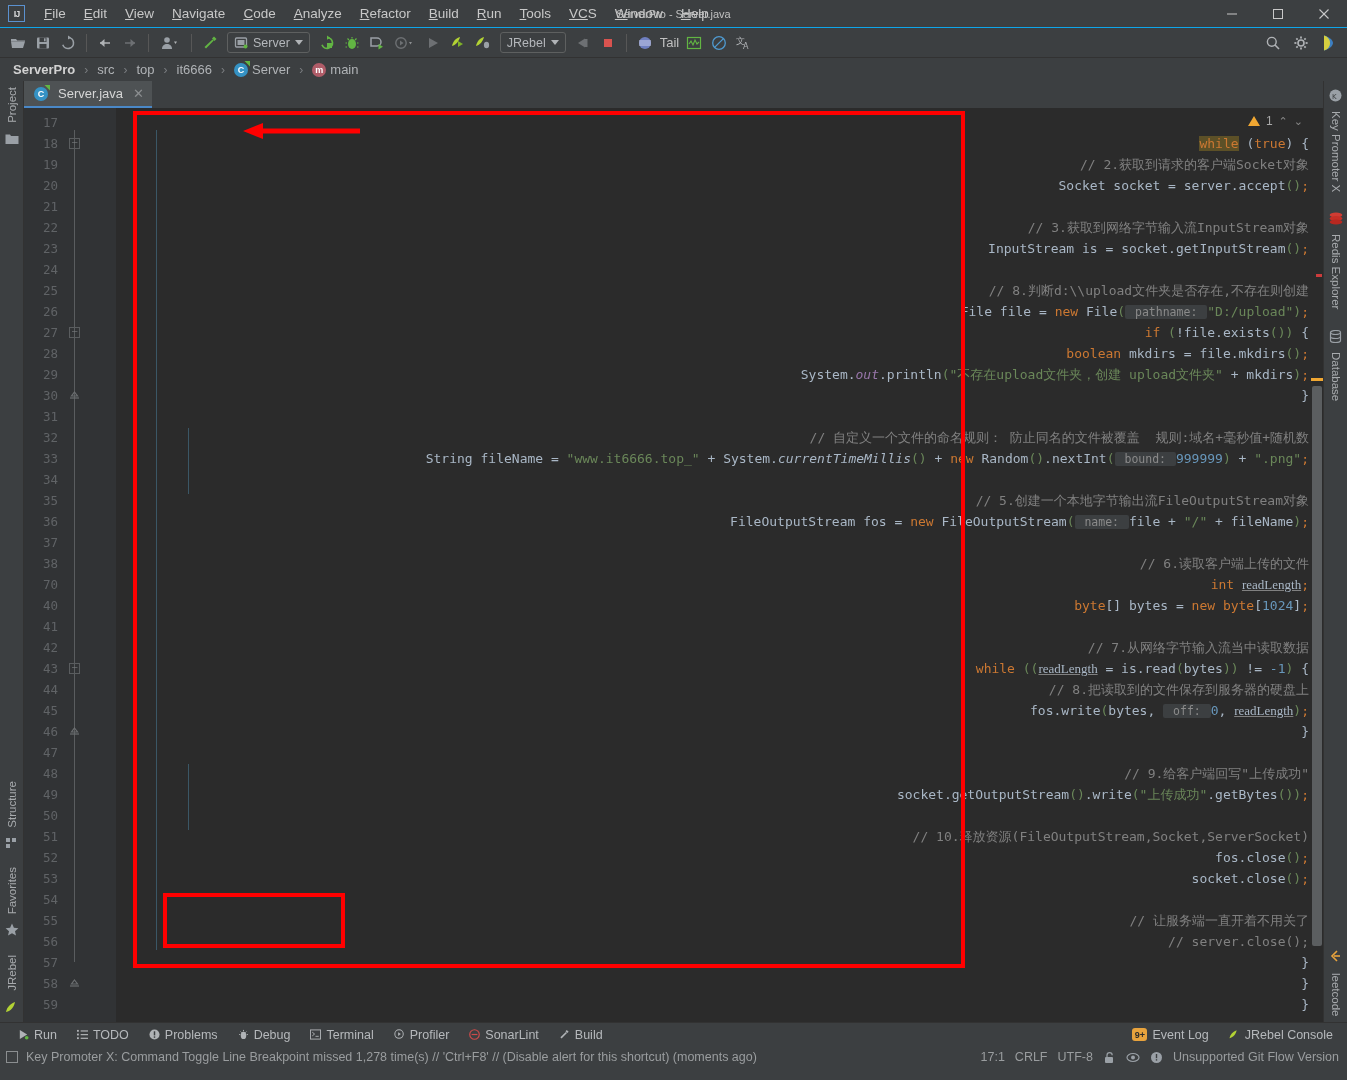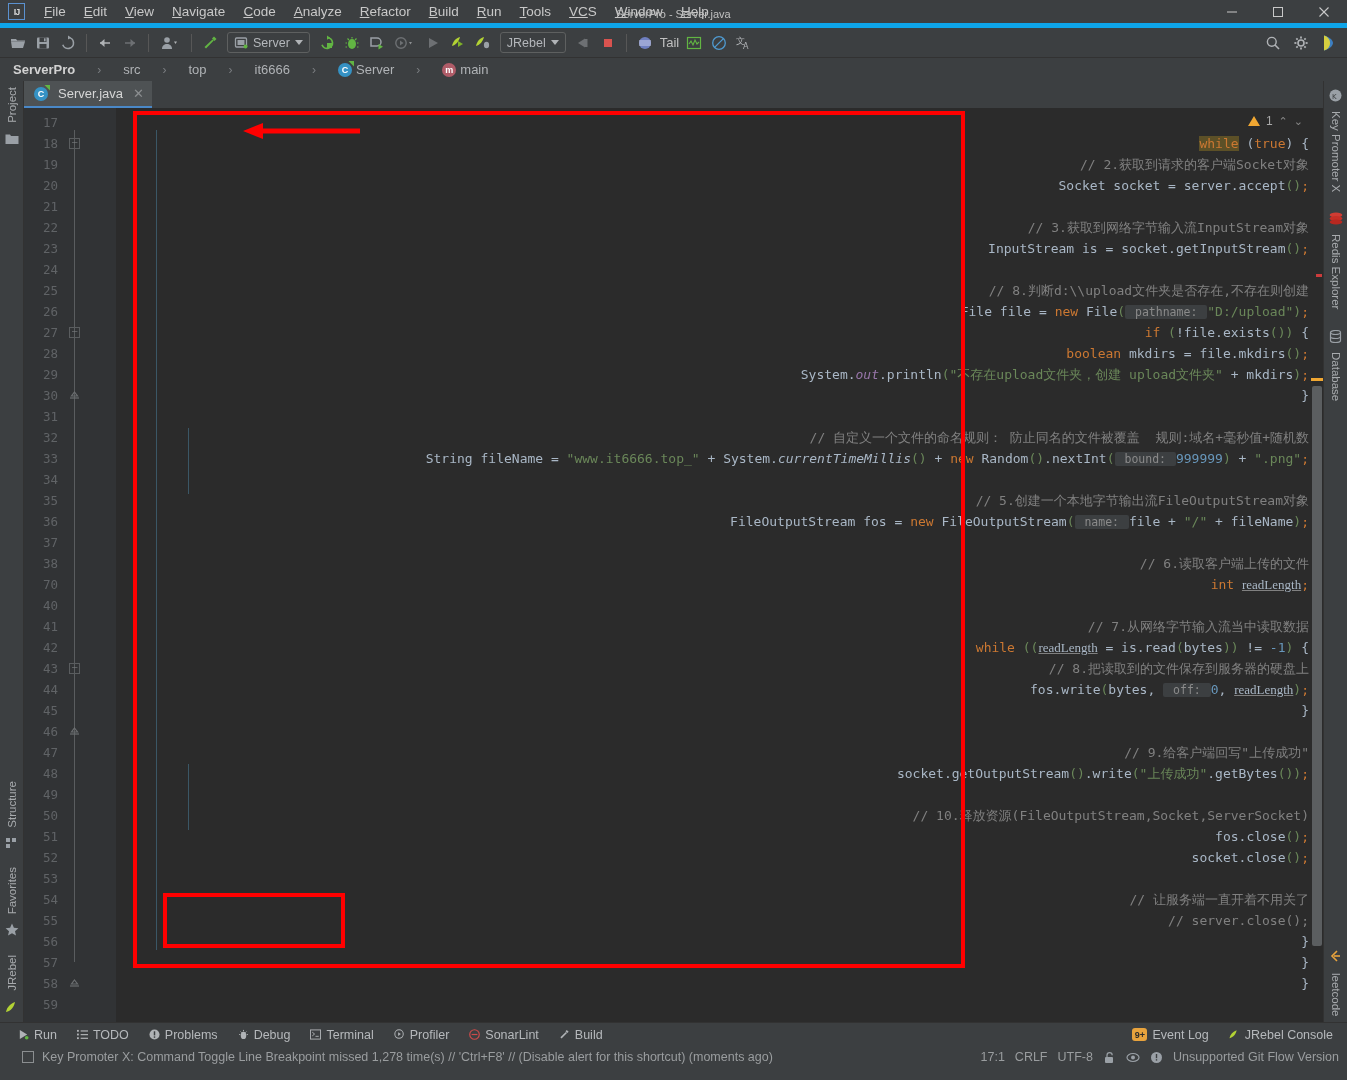--- a/index.html
+++ b/index.html
@@ -9,21 +9,21 @@
     font-family: "Liberation Sans", sans-serif;
     overflow: hidden;
     color: #bbbbbb;
   }
   #app { position: relative; width: 1347px; height: 1080px; }
 
   
   .titlebar {
     height: 28px; background: #3c3f41;
     display: flex; align-items: center;
-    border-bottom: 5px solid #0ea5e9;
+    border-bottom: 1px solid #0ea5e9;
     position: relative;
   }
   .ij-logo {
     width: 17px; height: 17px; margin-left: 8px; margin-right: 10px;
     background: #3c3f41; border: 1.5px solid #5b91cf;
     color: #d8d8d8; font-size: 9px; font-weight: bold;
     display: flex; align-items: center; justify-content: center;
     letter-spacing: -1px;
   }
   .menubar { display: flex; align-items: center; gap: 0px; }
@@ -63,21 +63,21 @@
   }
   .combo-label { font-size: 12.5px; color: #b4b7bb; }
   .caret { width: 0; height: 0; border-left: 4px solid transparent;
     border-right: 4px solid transparent; border-top: 5px solid #b0b3b6; }
   .tb-right { margin-left: auto; display: flex; align-items: center; gap: 4px; }
   .tail-label { font-size: 13px; color: #c0c0c0; padding: 0 2px; }
 
   
   .breadcrumb {
     height: 23px; background: #3c3f41; display: flex; align-items: center;
-    padding-left: 10px; gap: 16px; font-size: 13px;
+    padding-left: 10px; gap: 3px; font-size: 13px;
   }
   .crumb { color: #b0b3b6; padding: 0 3px; }
   .crumb.bold { font-weight: bold; color: #d2d2d2; }
   .crumb-sep { color: #7a7d80; padding: 0 3px; font-size: 12px; }
   .crumb-ico {
     width: 14px; height: 14px; border-radius: 50%;
     display: inline-flex; align-items: center; justify-content: center;
     font-size: 9px; color: #fff; margin-right: 4px; font-weight: bold;
     position: relative;
   }
@@ -208,21 +208,21 @@
     border-top: 1px solid #323232; padding-left: 8px; gap: 0px;
   }
   .bot-item {
     display: flex; align-items: center; gap: 5px; font-size: 12.5px;
     color: #b6b9bc; padding: 2px 10px;
   }
   .bot-right { margin-left: auto; display: flex; align-items: center; }
 
   .statusbar {
     height: 22px; background: #3c3f41; display: flex; align-items: center;
-    padding-left: 22px; font-size: 12.5px; color: #9a9d9f; gap: 0;
+    padding-left: 6px; font-size: 12.5px; color: #9a9d9f; gap: 0;
     overflow: hidden;
   }
   .st-left { display: flex; align-items: center; gap: 8px; flex: 1; min-width: 0; }
   .st-msg { white-space: nowrap; overflow: hidden; text-overflow: clip; }
   .st-right { display: flex; align-items: center; gap: 10px; padding-right: 8px; }
   .st-cell { white-space: nowrap; }
 
   svg { display: block; }
 </style>
 </head>
@@ -615,20 +615,21 @@
               <div class="cline"><span class="txt">    </span><span class="pun">}</span></div>
               <div class="cline">&nbsp;</div>
               <div class="cline"><span class="cmt">    // 自定义一个文件的命名规则： 防止同名的文件被覆盖  规则:域名+毫秒值+随机数</span></div>
               <div class="cline"><span class="txt">    String fileName = </span><span class="str">"www.it6666.top_"</span><span class="txt"> + System.</span><span class="txt ital">currentTimeMillis</span><span class="grn">()</span><span class="txt"> + </span><span class="kw">new</span><span class="txt"> Random</span><span class="grn">()</span><span class="txt">.nextInt</span><span class="grn">(</span><span class="hint"> bound: </span><span class="num">999999</span><span class="grn">)</span><span class="txt"> + </span><span class="str">".png"</span><span class="semi">;</span></div>
               <div class="cline">&nbsp;</div>
               <div class="cline"><span class="cmt">    // 5.创建一个本地字节输出流FileOutputStream对象</span></div>
               <div class="cline"><span class="txt">    FileOutputStream fos = </span><span class="kw">new</span><span class="txt"> FileOutputStream</span><span class="grn">(</span><span class="hint"> name: </span><span class="txt">file + </span><span class="str">"/"</span><span class="txt"> + fileName</span><span class="grn">)</span><span class="semi">;</span></div>
               <div class="cline">&nbsp;</div>
               <div class="cline"><span class="cmt">    // 6.读取客户端上传的文件</span></div>
               <div class="cline"><span class="txt">    </span><span class="kw">int</span><span class="txt"> </span><span class="txt und">readLength</span><span class="semi">;</span></div>
+              <div class="cline"><span class="txt">    </span><span class="kw">byte</span><span class="pun">[]</span><span class="txt"> bytes = </span><span class="kw">new</span><span class="txt"> </span><span class="kw">byte</span><span class="pun">[</span><span class="num">1024</span><span class="pun">]</span><span class="semi">;</span></div>
               <div class="cline">&nbsp;</div>
               <div class="cline"><span class="cmt">    // 7.从网络字节输入流当中读取数据</span></div>
               <div class="cline"><span class="txt">    </span><span class="kw">while</span><span class="txt"> </span><span class="grn">((</span><span class="txt und">readLength</span><span class="txt"> = is.read</span><span class="grn">(</span><span class="txt">bytes</span><span class="grn">))</span><span class="txt"> != </span><span class="num">-1</span><span class="grn">)</span><span class="txt"> </span><span class="pun">{</span></div>
               <div class="cline"><span class="cmt">        // 8.把读取到的文件保存到服务器的硬盘上</span></div>
               <div class="cline"><span class="txt">        fos.write</span><span class="grn">(</span><span class="txt">bytes, </span><span class="hint"> off: </span><span class="num">0</span><span class="txt">, </span><span class="txt und">readLength</span><span class="grn">)</span><span class="semi">;</span></div>
               <div class="cline"><span class="txt">    </span><span class="pun">}</span></div>
               <div class="cline">&nbsp;</div>
               <div class="cline"><span class="cmt">    // 9.给客户端回写"上传成功"</span></div>
               <div class="cline"><span class="txt">    socket.getOutputStream</span><span class="grn">()</span><span class="txt">.write</span><span class="grn">(</span><span class="str">"上传成功"</span><span class="txt">.getBytes</span><span class="grn">()</span><span class="grn">)</span><span class="semi">;</span></div>
               <div class="cline">&nbsp;</div>

